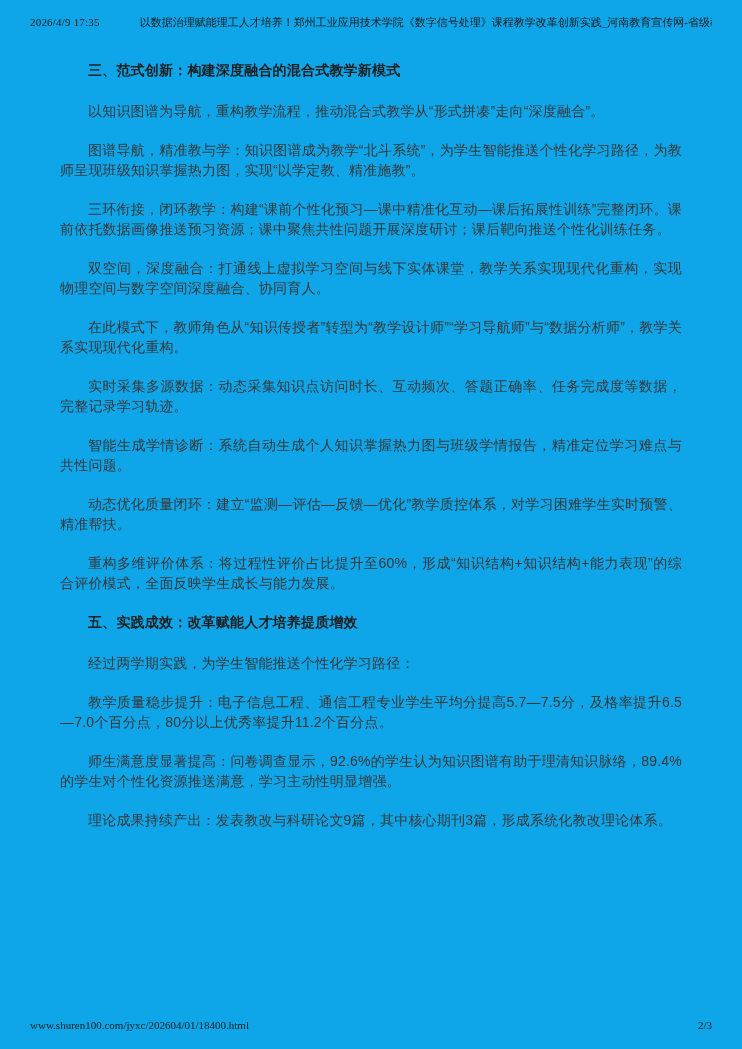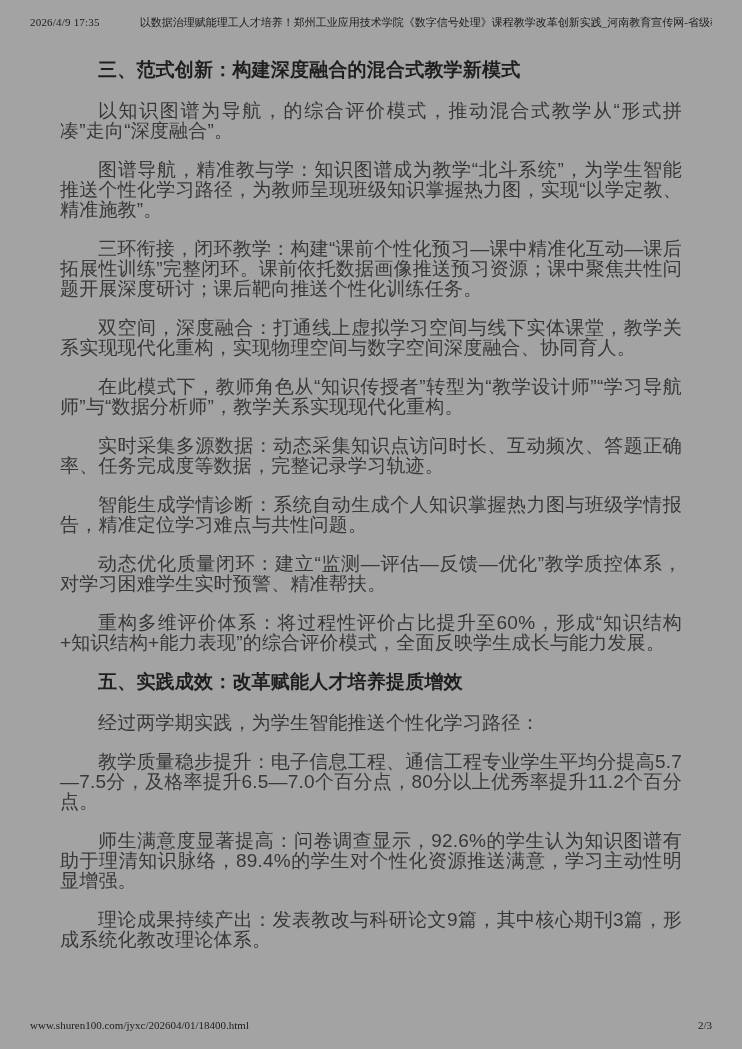--- a/index.html
+++ b/index.html
@@ -11,21 +11,21 @@
     height: 1049px;
     background: #fbfbfb;
     overflow: hidden;
     position: relative;
     font-family: "Liberation Sans", sans-serif;
   }
   .page {
     position: relative;
     width: 742px;
     height: 1049px;
-    background: #a3a3a3;
+    background: #0ea5e9;
   }
   
   .print-header {
     position: absolute;
     top: 15px;
     left: 30px;
     right: 30px;
     display: flex;
     align-items: baseline;
     font-family: "Liberation Serif", serif;
@@ -47,21 +47,21 @@
   }
   
   .article {
     position: absolute;
     top: 60px;
     left: 60px;
     right: 60px;
   }
   .article p {
     margin: 0 0 19px 0;
-    font-size: 19px;
+    font-size: 14px;
     line-height: 20px;
     color: #383838;
     text-indent: 2em;
     text-align: justify;
     letter-spacing: 0.2px;
   }
   .article p.heading {
     font-weight: bold;
     color: #1f1f1f;
     margin-bottom: 21px;
@@ -86,21 +86,21 @@
 <div class="page">
 
   <div class="print-header">
     <span class="datetime">2026/4/9 17:35</span>
     <span class="doc-title">以数据治理赋能理工人才培养！郑州工业应用技术学院《数字信号处理》课程教学改革创新实践_河南教育宣传网-省级教育新闻网站</span>
   </div>
 
   <div class="article" id="article-body">
 
   <p class="heading">三、范式创新：构建深度融合的混合式教学新模式</p>
-      <p class="para">以知识图谱为导航，的综合评价模式，推动混合式教学从“形式拼凑”走向“深度融合”。</p>
+      <p class="para">以知识图谱为导航，重构教学流程，推动混合式教学从“形式拼凑”走向“深度融合”。</p>
       <p class="para">图谱导航，精准教与学：知识图谱成为教学“北斗系统”，为学生智能推送个性化学习路径，为教师呈现班级知识掌握热力图，实现“以学定教、精准施教”。</p>
       <p class="para">三环衔接，闭环教学：构建“课前个性化预习—课中精准化互动—课后拓展性训练”完整闭环。课前依托数据画像推送预习资源；课中聚焦共性问题开展深度研讨；课后靶向推送个性化训练任务。</p>
       <p class="para">双空间，深度融合：打通线上虚拟学习空间与线下实体课堂，教学关系实现现代化重构，实现物理空间与数字空间深度融合、协同育人。</p>
       <p class="para">在此模式下，教师角色从“知识传授者”转型为“教学设计师”“学习导航师”与“数据分析师”，教学关系实现现代化重构。</p>
       <p class="para">实时采集多源数据：动态采集知识点访问时长、互动频次、答题正确率、任务完成度等数据，完整记录学习轨迹。</p>
       <p class="para">智能生成学情诊断：系统自动生成个人知识掌握热力图与班级学情报告，精准定位学习难点与共性问题。</p>
       <p class="para">动态优化质量闭环：建立“监测—评估—反馈—优化”教学质控体系，对学习困难学生实时预警、精准帮扶。</p>
       <p class="para">重构多维评价体系：将过程性评价占比提升至60%，形成“知识结构+知识结构+能力表现”的综合评价模式，全面反映学生成长与能力发展。</p>
       <p class="heading">五、实践成效：改革赋能人才培养提质增效</p>
       <p class="para">经过两学期实践，为学生智能推送个性化学习路径：</p>

